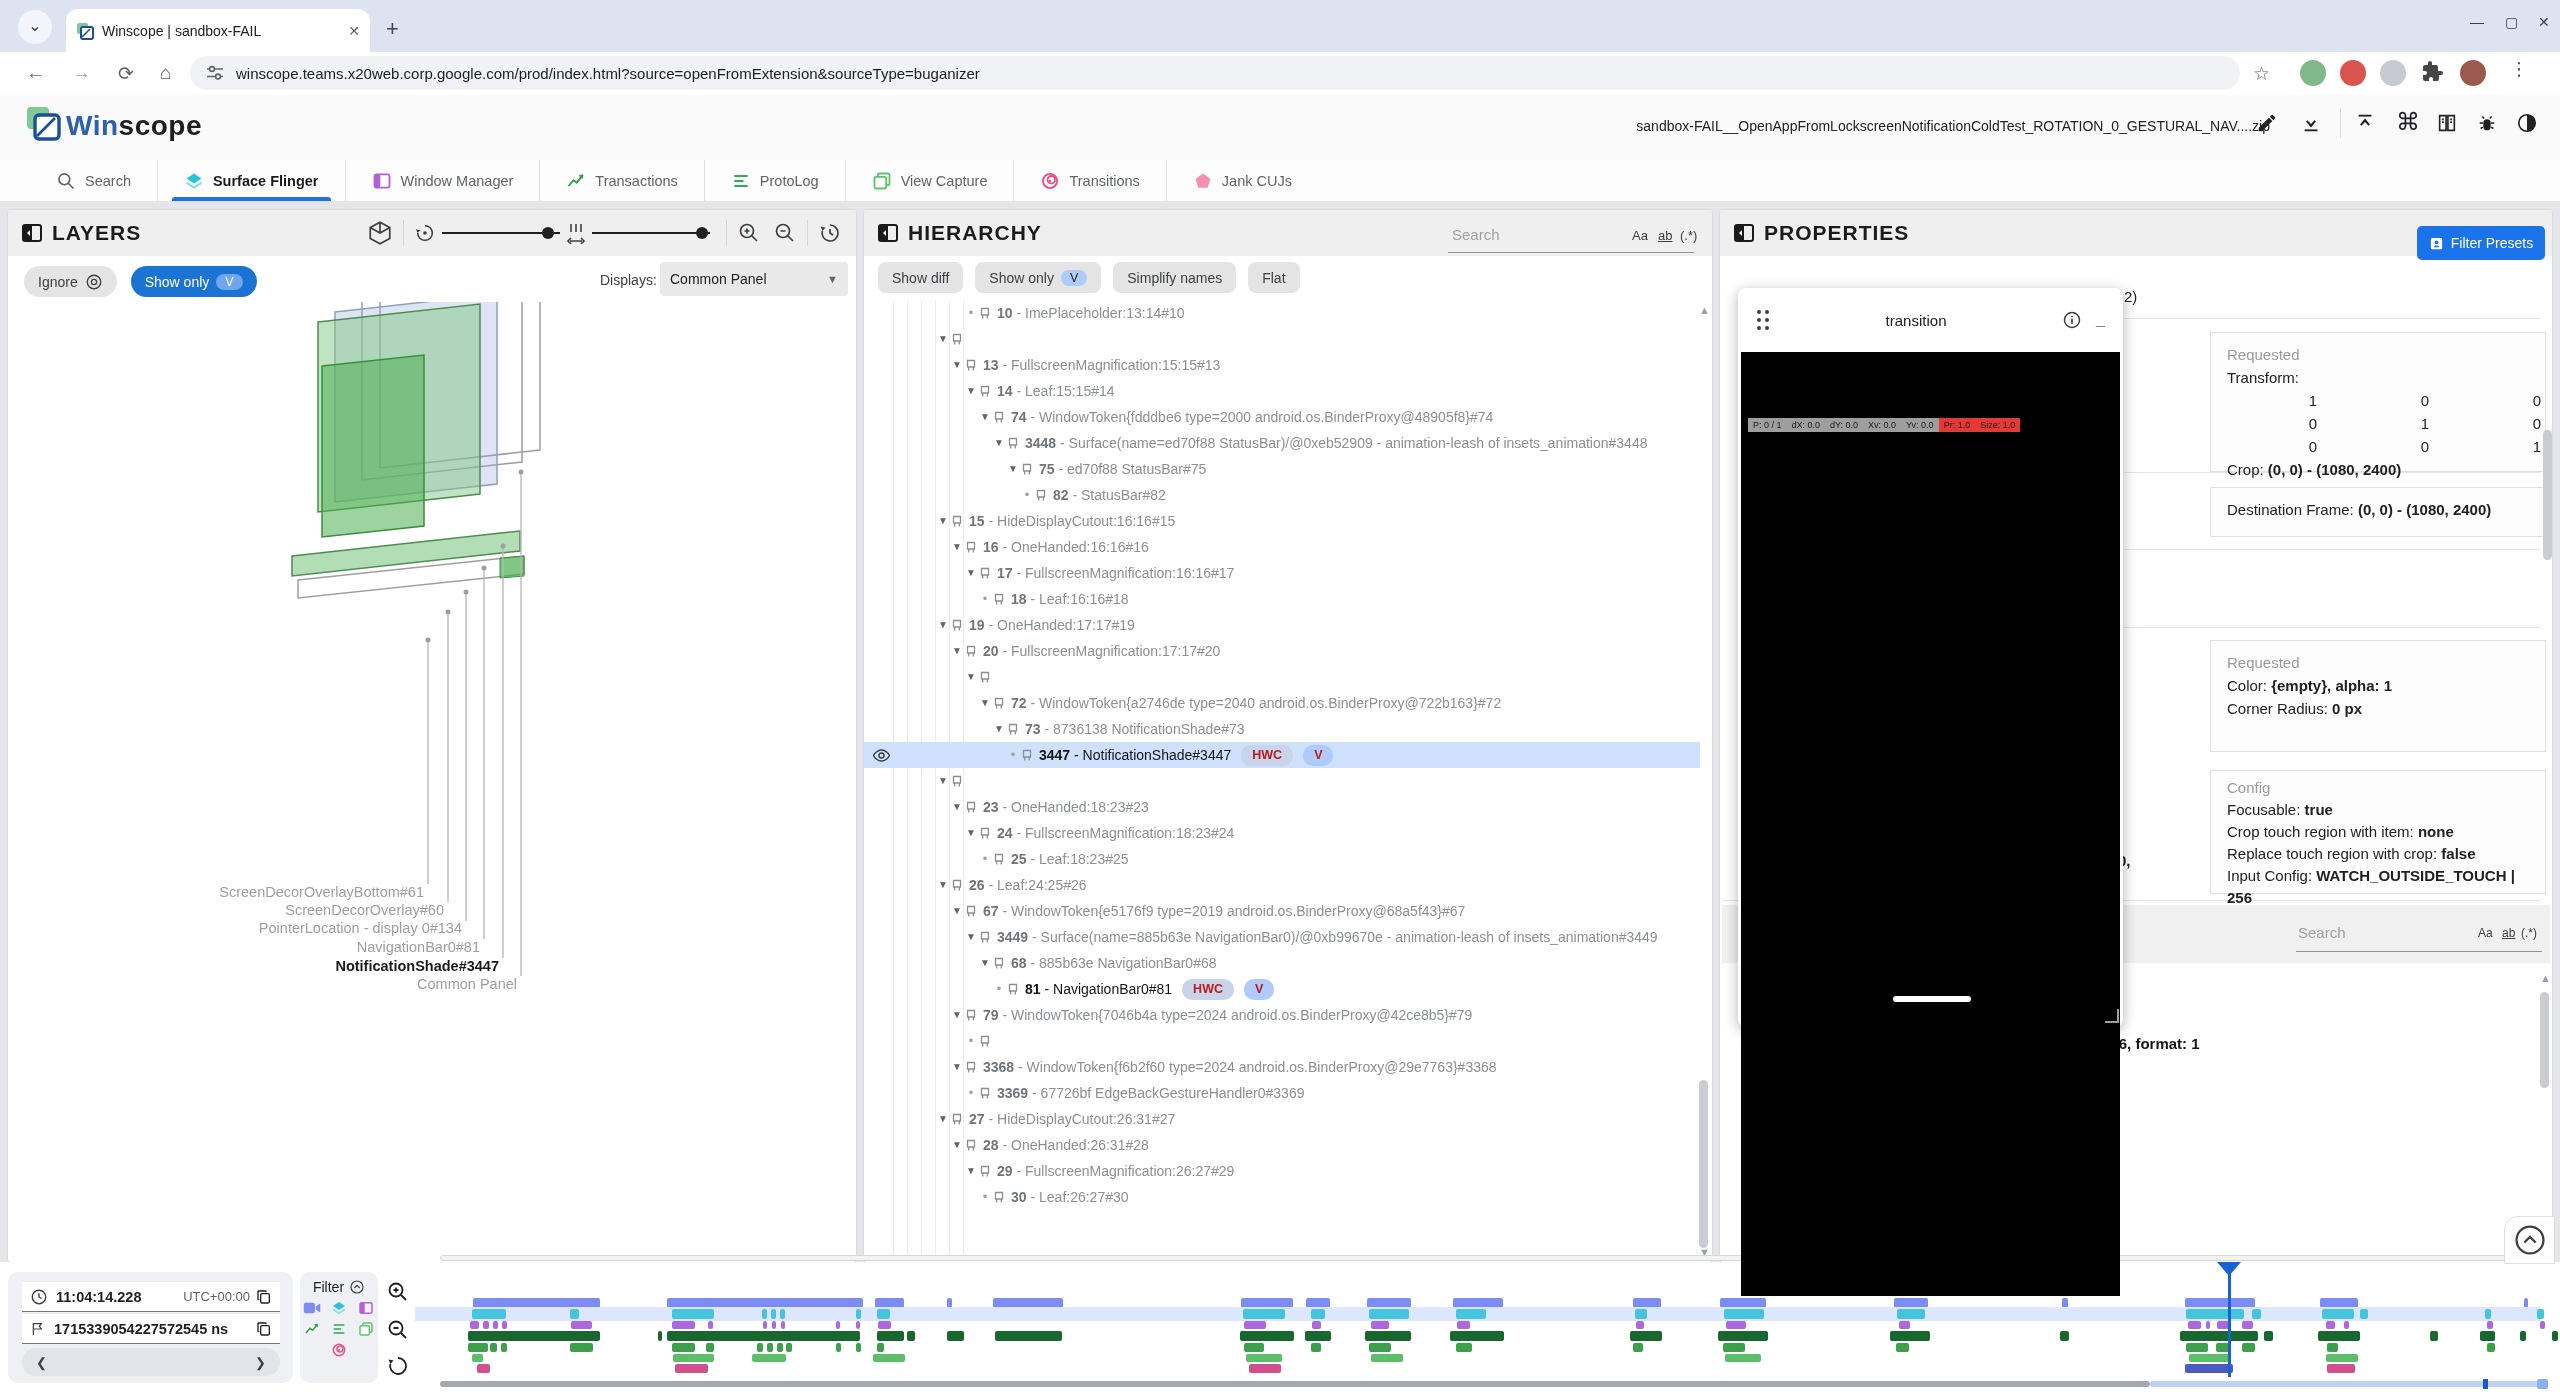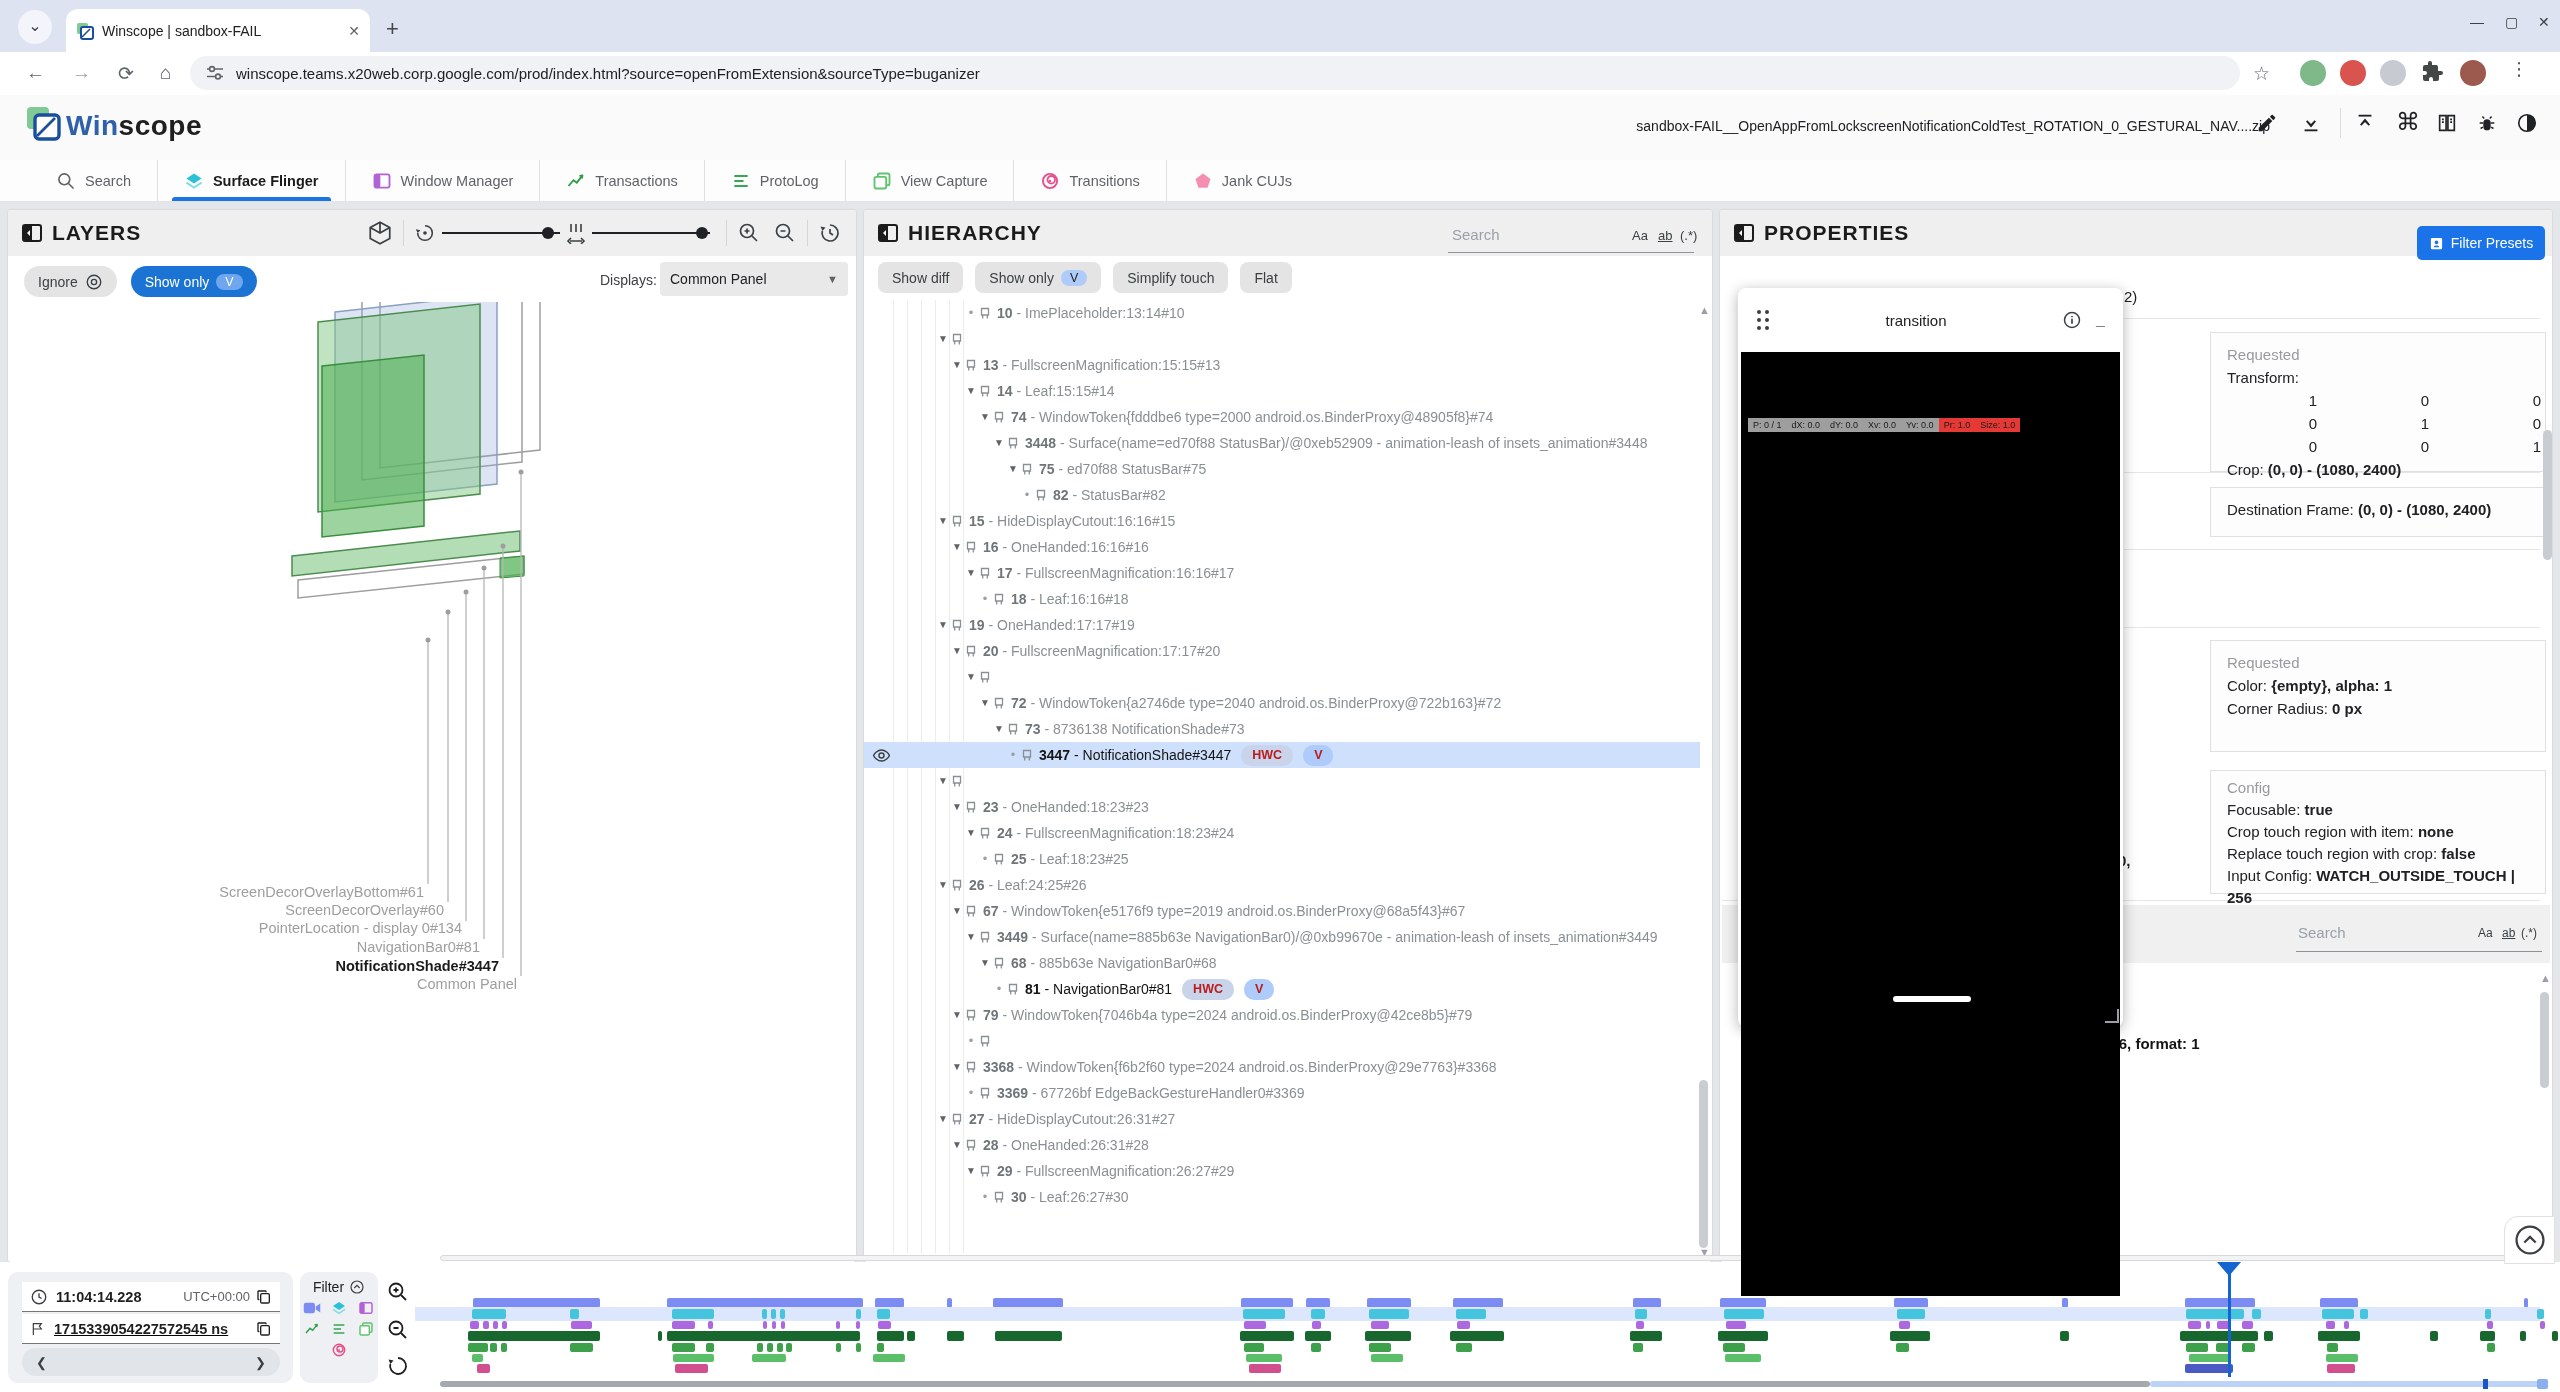--- a/index.html
+++ b/index.html
@@ -386,21 +386,21 @@
   <div class="abs mini" style="left:1680px;top:228px;z-index:2;">(.*)</div>
   <div class="abs" style="left:878px;top:262px;display:flex;gap:12px;z-index:2;">
     <span class="chip sq">
         <span>Show diff</span>
       </span>
     <span class="chip sq">
         <span>Show only</span>
         <span class="vpill">V</span>
       </span>
     <span class="chip sq">
-        <span>Simplify touch</span>
+        <span>Simplify names</span>
       </span>
     <span class="chip sq">
         <span>Flat</span>
       </span>
   </div>
   <div class="gline" style="left:893px;"></div>
     <div class="gline" style="left:907px;"></div>
   <div class="gline" style="left:921px;"></div>
     <div class="gline" style="left:935px;"></div>
   <div class="gline" style="left:949px;"></div>
@@ -880,21 +880,21 @@
           <circle cx="12" cy="12" r="9" fill="none" stroke="#3c4043" stroke-width="1.8"></circle>
           <path d="M12 7v5l3.5 2" stroke="#3c4043" stroke-width="1.8" fill="none"></path>
         </svg>
       <span class="tv">11:04:14.228</span>
       <span class="tz">UTC+00:00</span>
       <svg width="16" height="16" viewBox="0 0 24 24">
           <rect x="7" y="7" width="13" height="14" rx="2" fill="none" stroke="#1f1f1f" stroke-width="2"></rect>
           <path d="M5 16 H4 a1 1 0 0 1-1-1 V4 a1 1 0 0 1 1-1 h10 a1 1 0 0 1 1 1 v1" fill="none" stroke="#1f1f1f" stroke-width="2"></path>
         </svg>
     </div>
-    <div class="tfield" style="top:42px;text-decoration:underline;">
+    <div class="tfield" style="top:42px;">
       <svg width="16" height="18" viewBox="0 0 24 24">
           <path d="M5 3v18 M5 4h12l-3 4 3 4H5" fill="none" stroke="#3c4043" stroke-width="1.8"></path>
         </svg>
       <span class="tv">1715339054227572545 ns</span>
       <svg width="16" height="16" viewBox="0 0 24 24">
           <rect x="7" y="7" width="13" height="14" rx="2" fill="none" stroke="#1f1f1f" stroke-width="2"></rect>
           <path d="M5 16 H4 a1 1 0 0 1-1-1 V4 a1 1 0 0 1 1-1 h10 a1 1 0 0 1 1 1 v1" fill="none" stroke="#1f1f1f" stroke-width="2"></path>
         </svg>
     </div>
     <div class="navpill">

